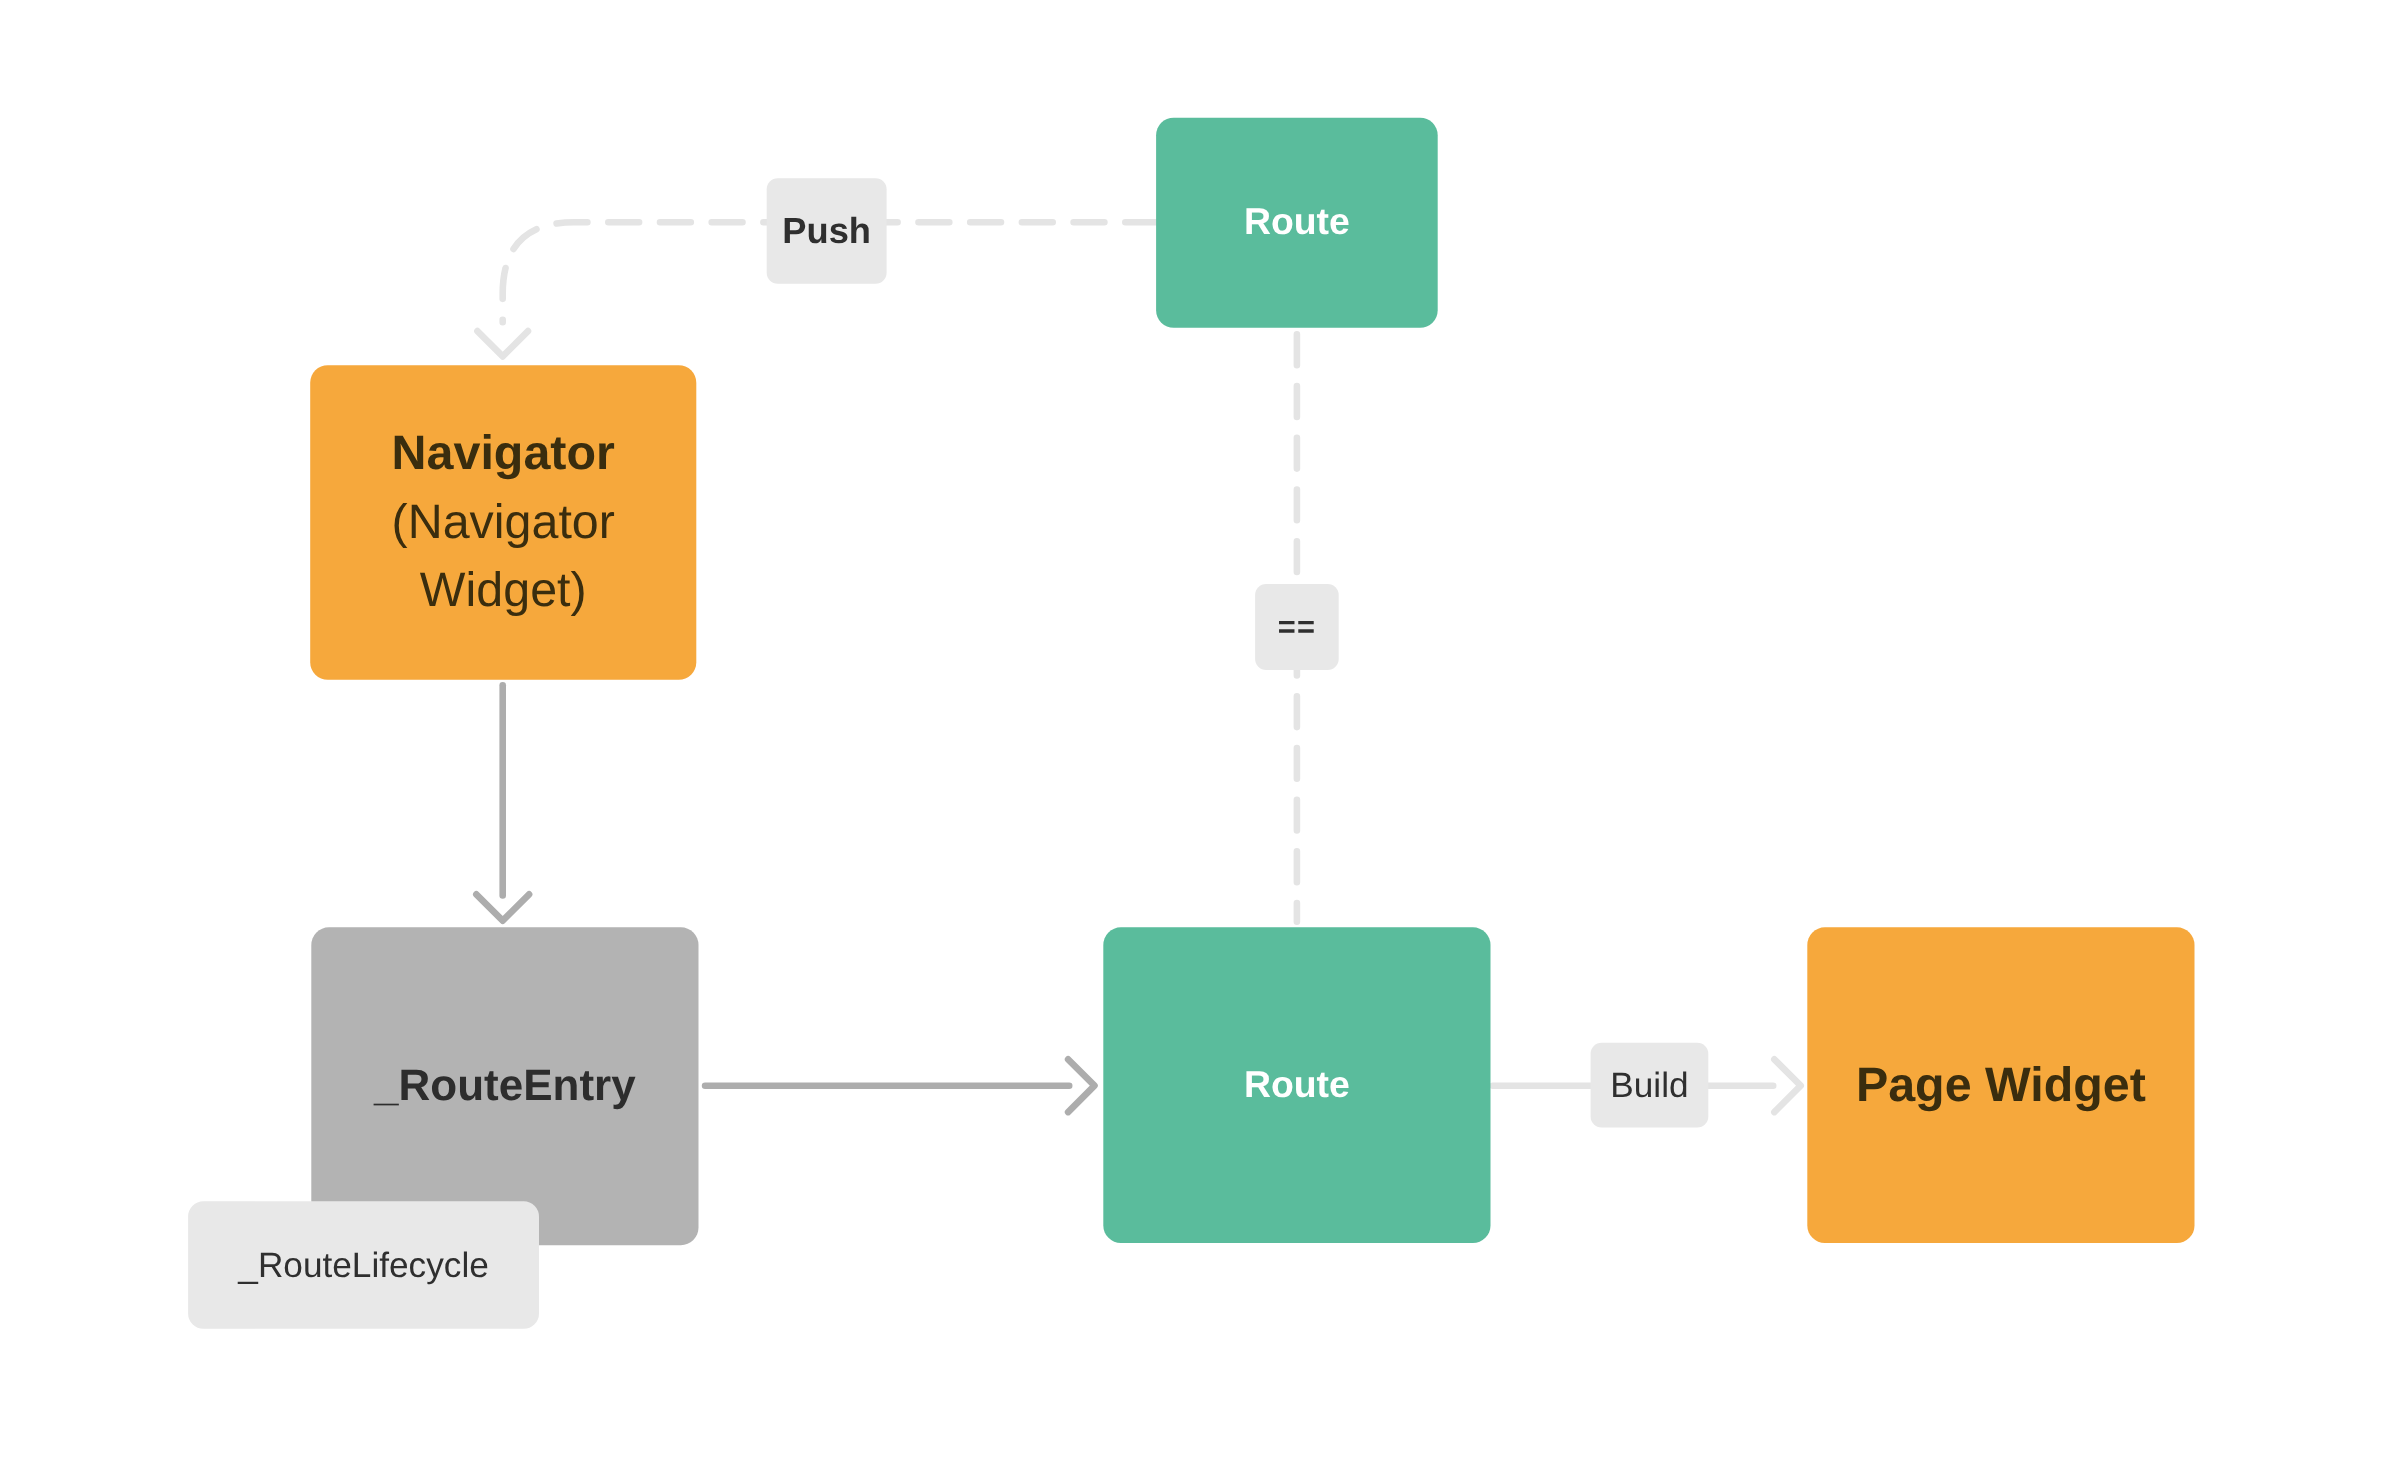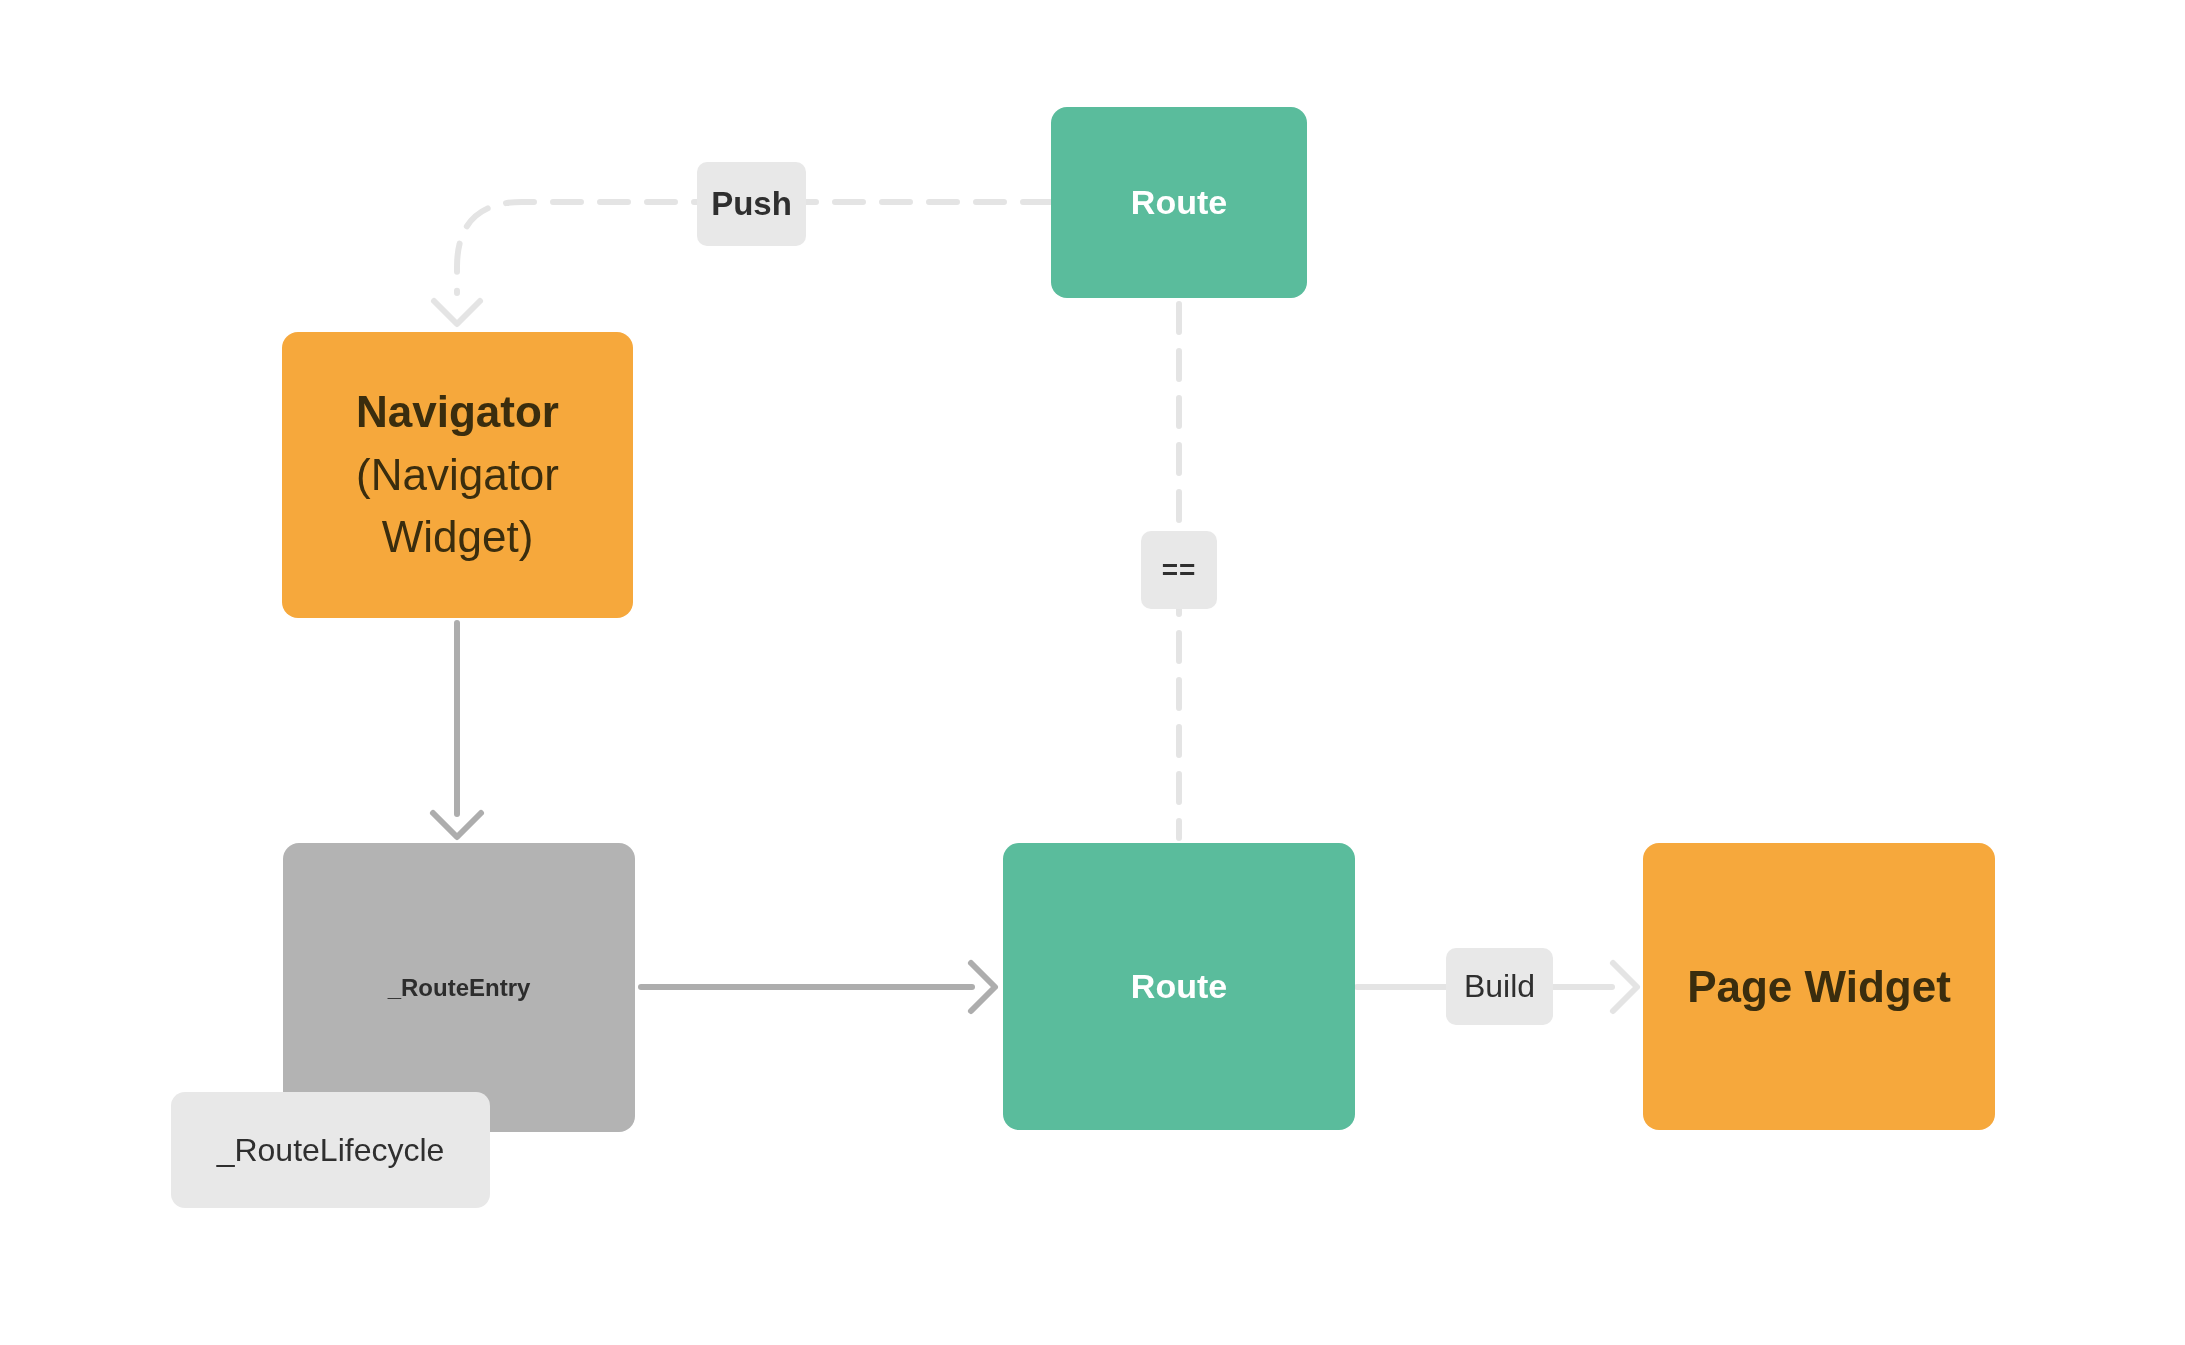--- a/index.html
+++ b/index.html
@@ -40,21 +40,21 @@
   }
   .node-orange {
     background: #f6a83c;
     color: #3a2d0e;
     font-size: 44px;
   }
   .node-gray {
     background: #b3b3b3;
     color: #2d2d2d;
     font-weight: bold;
-    font-size: 24px;
+    font-size: 40px;
   }
   .node-lightgray {
     background: #e8e8e8;
     color: #2f2f2f;
     font-size: 32px;
     font-weight: normal;
     border-radius: 14px;
     z-index: 2;
   }
   #route-top    { left: 1051px; top: 107px;  width: 256px; height: 191px; }
@@ -70,21 +70,21 @@
     position: absolute;
     display: flex;
     align-items: center;
     justify-content: center;
     background: #e8e8e8;
     color: #2f2f2f;
     border-radius: 10px;
     box-sizing: border-box;
     z-index: 2;
   }
-  #push-label  { left: 697px;  top: 162px; width: 109px; height: 84px; font-size: 33px; font-weight: bold; }
+  #push-label  { left: 697px;  top: 162px; width: 109px; height: 96px; font-size: 33px; font-weight: bold; }
   #eq-label    { left: 1141px; top: 531px; width: 76px;  height: 78px; font-size: 28px; font-weight: bold; letter-spacing: 1px; }
   #build-label { left: 1446px; top: 948px; width: 107px; height: 77px; font-size: 32px; font-weight: normal; }
 </style>
 </head>
 <body>
 
 <div class="canvas">
 
   <svg class="edges" width="2185" height="1345" viewBox="0 0 2185 1345">
 

